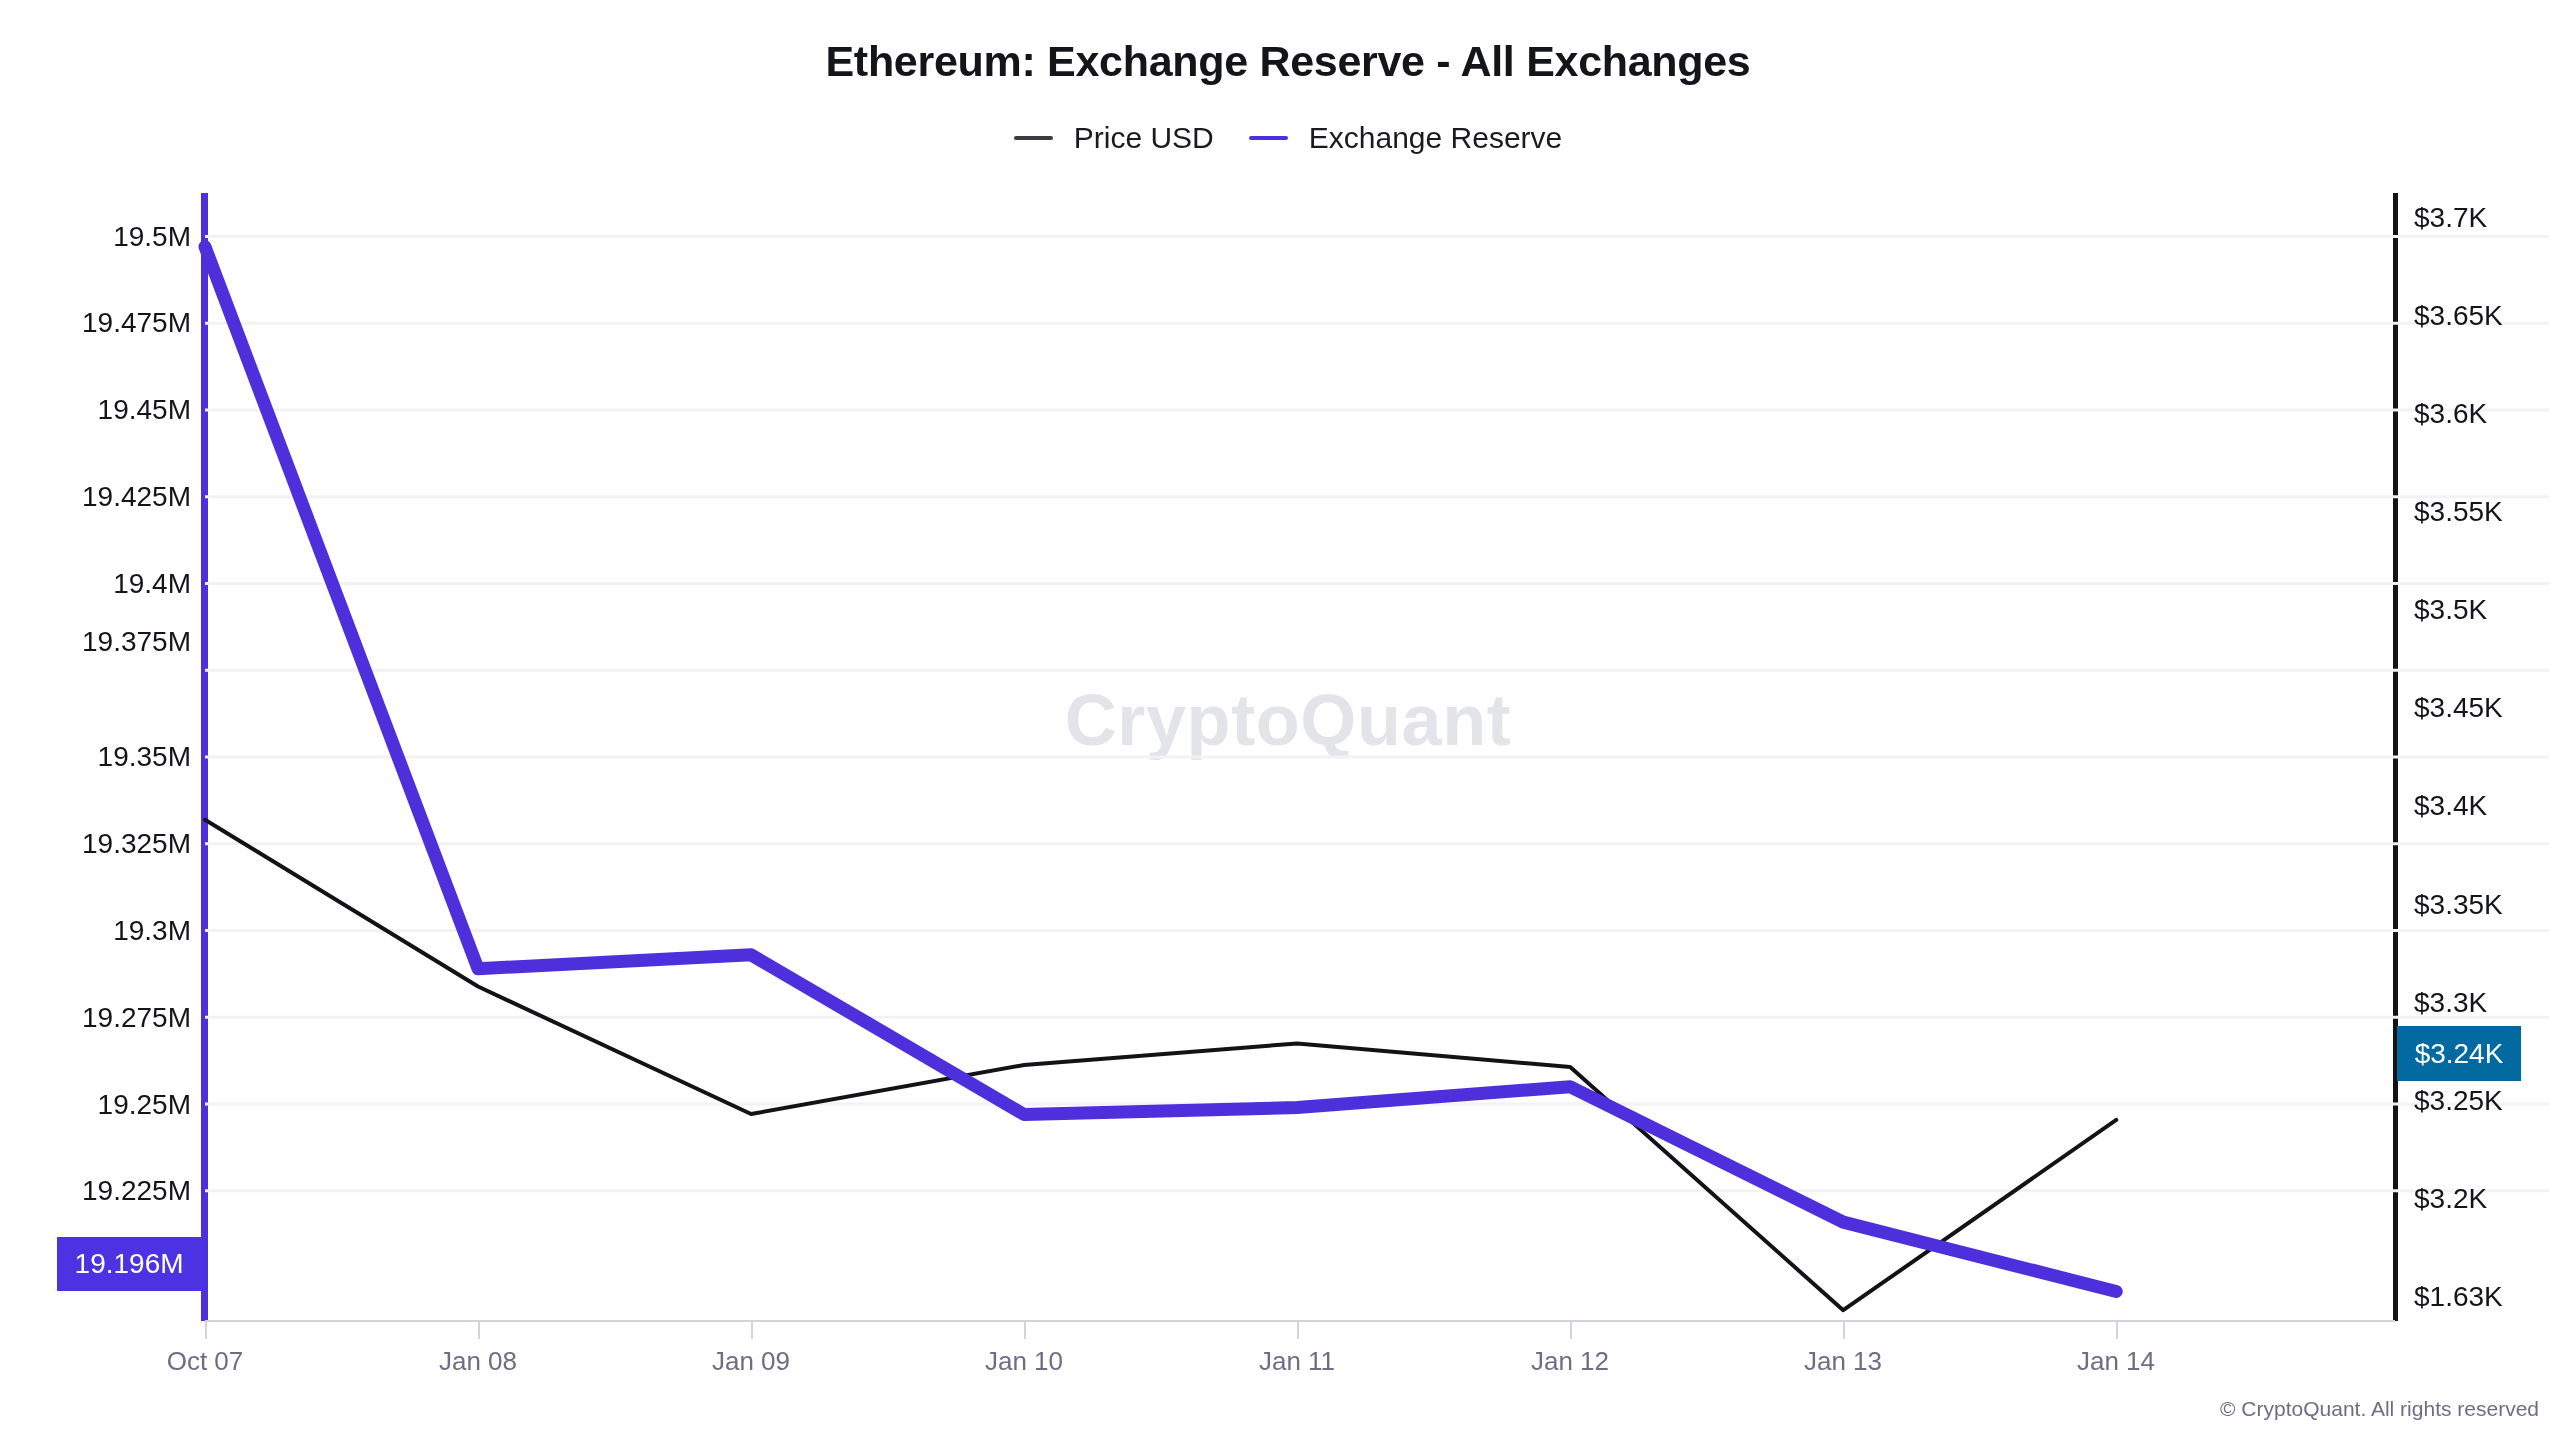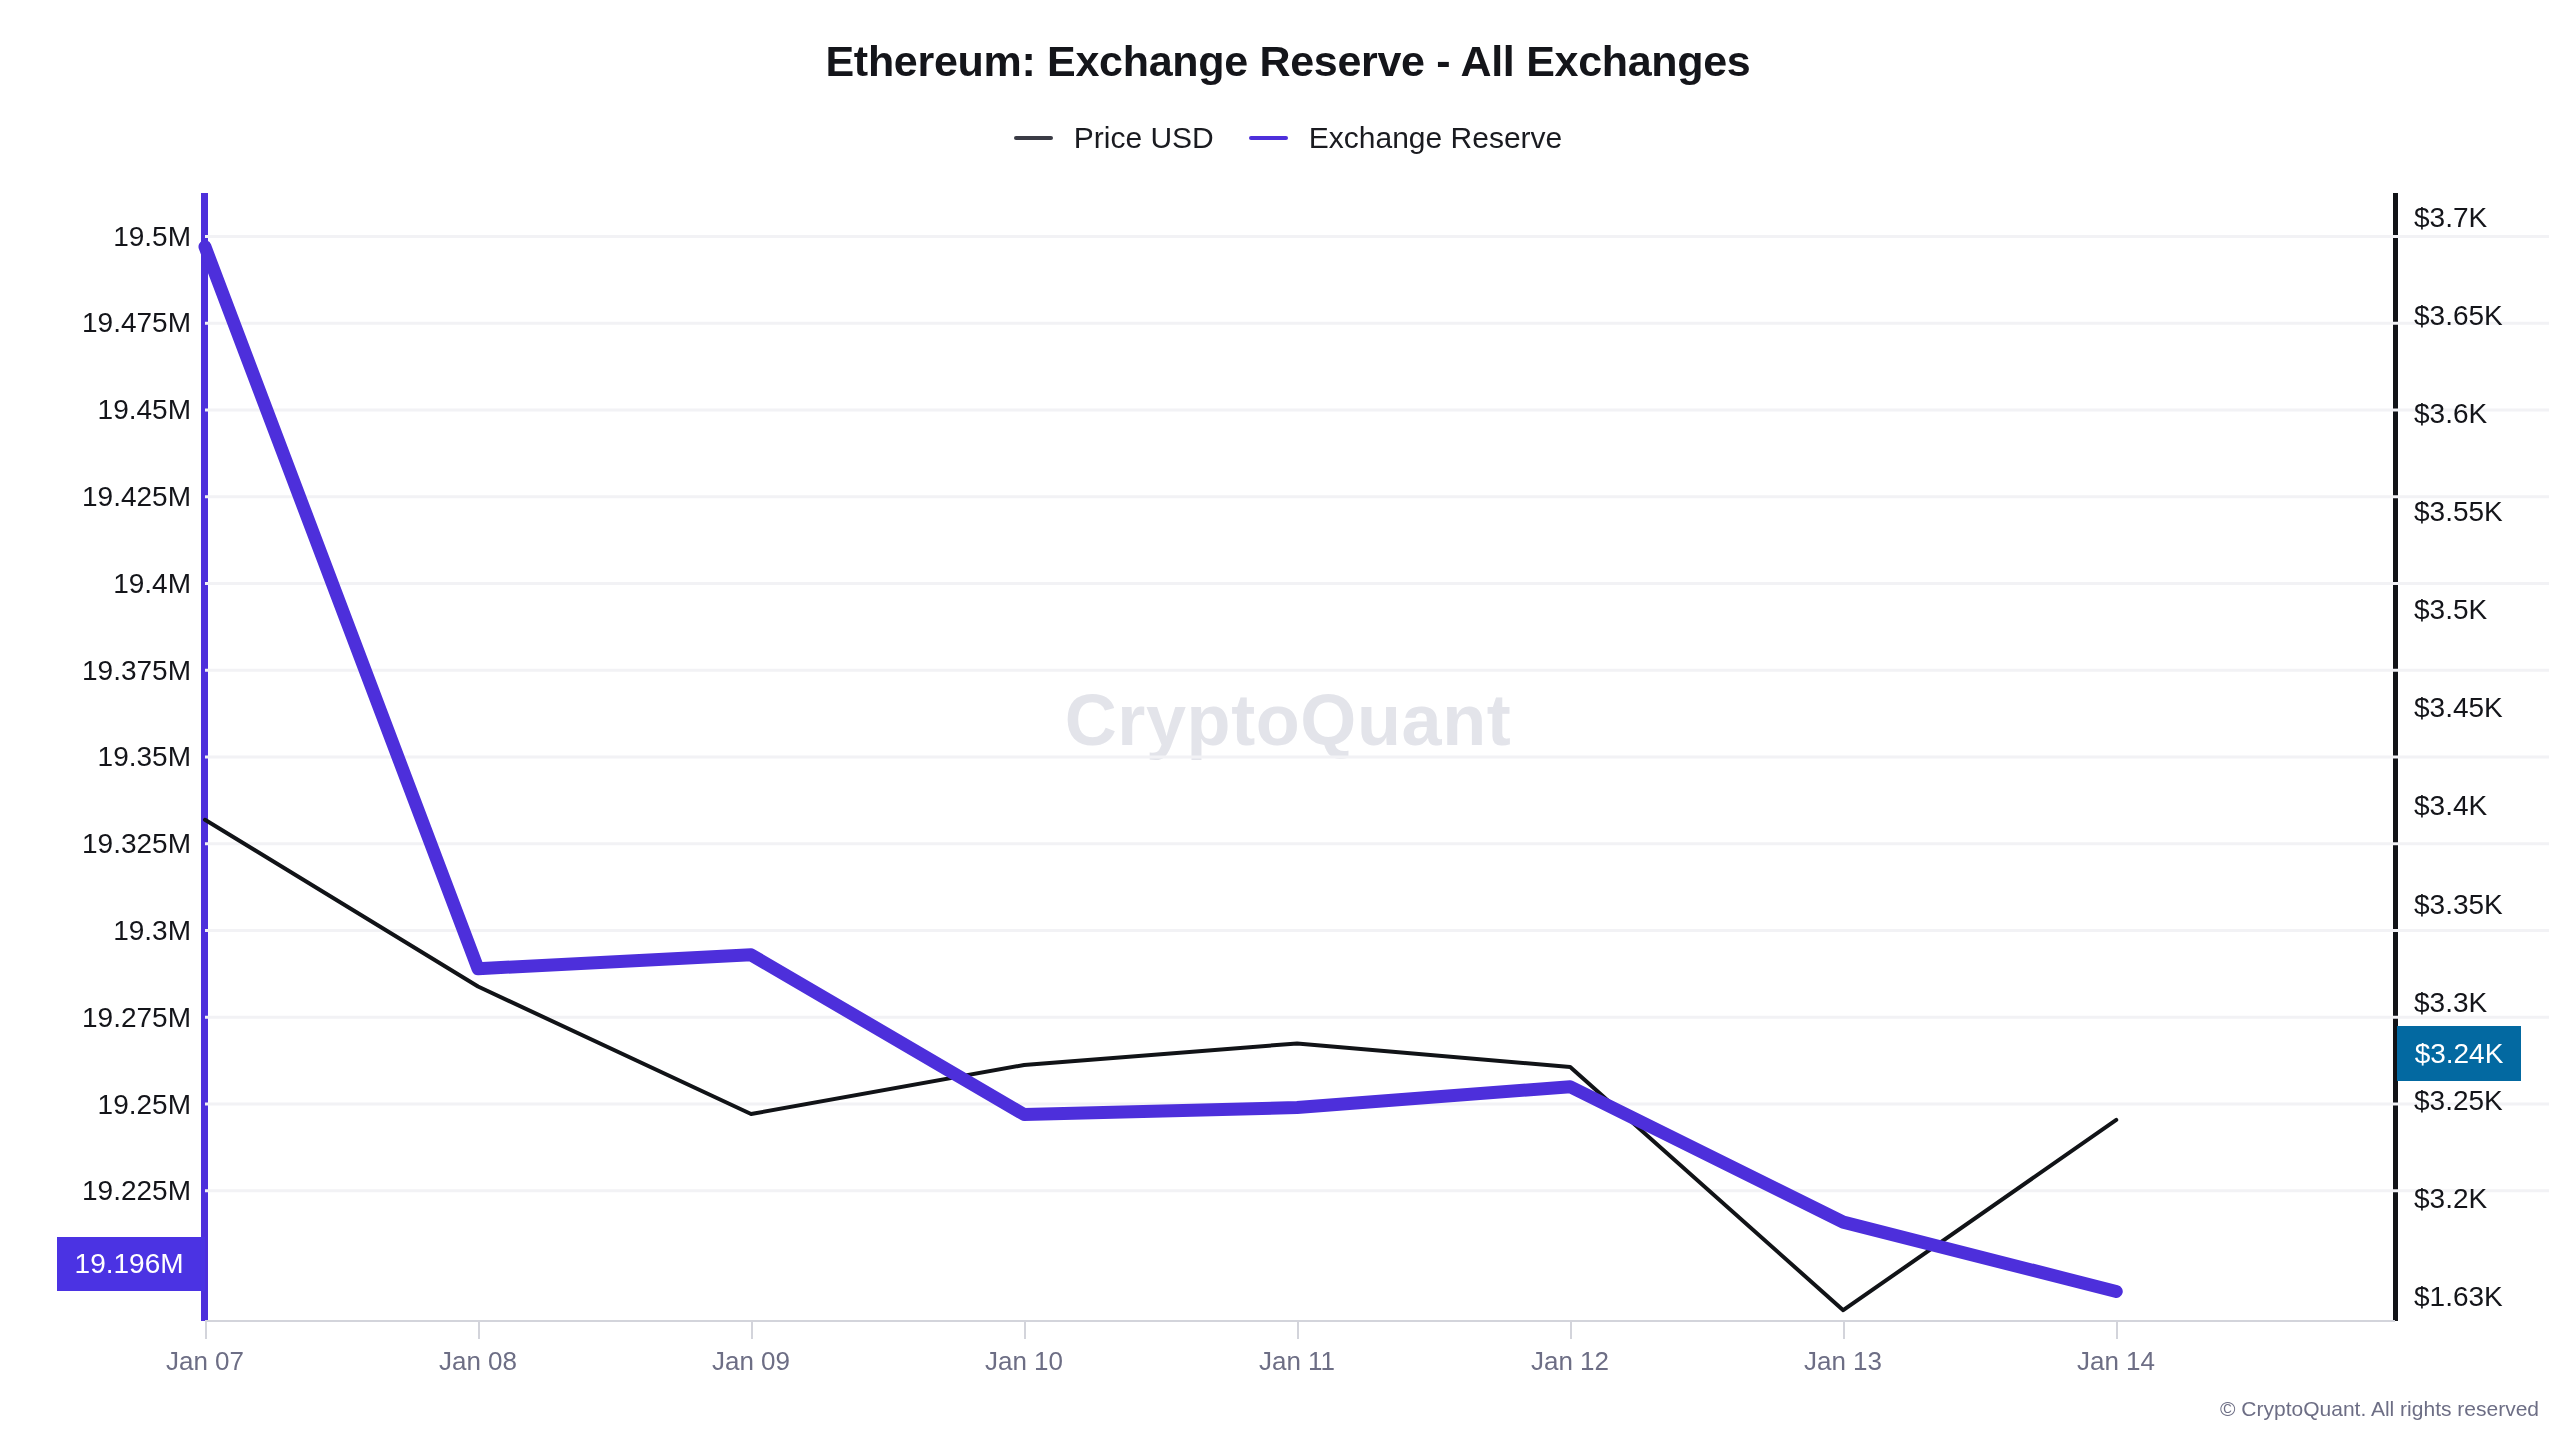--- a/index.html
+++ b/index.html
@@ -234,21 +234,21 @@
       <polyline id="line-reserve" fill="none" stroke="#4d2fdb" stroke-width="13" stroke-linejoin="round" stroke-linecap="round" vector-effect="non-scaling-stroke" points="0,83.55692307692004 424,1204.8369230769138 848,1183.273846153849 1272,1431.2492307692305 1696,1420.4676923076981 2120,1388.1230769230815 2544,1598.3630769230708 2968,1706.1784615384536"></polyline>
     </svg>
   </div>
 
   <div id="left-ticks">
       <div class="ytick-left" style="top: 237px;">19.5M</div>
       <div class="ytick-left" style="top: 323px;">19.475M</div>
       <div class="ytick-left" style="top: 410px;">19.45M</div>
       <div class="ytick-left" style="top: 497px;">19.425M</div>
       <div class="ytick-left" style="top: 584px;">19.4M</div>
-      <div class="ytick-left" style="top: 671px;">19.375M</div>
+      <div class="ytick-left" style="top: 642px;">19.375M</div>
       <div class="ytick-left" style="top: 757px;">19.35M</div>
       <div class="ytick-left" style="top: 844px;">19.325M</div>
       <div class="ytick-left" style="top: 931px;">19.3M</div>
       <div class="ytick-left" style="top: 1018px;">19.275M</div>
       <div class="ytick-left" style="top: 1105px;">19.25M</div>
       <div class="ytick-left" style="top: 1191px;">19.225M</div>
     </div>
   <div id="right-ticks">
       <div class="ytick-right" style="top: 218px;">$3.7K</div>
       <div class="ytick-right" style="top: 316px;">$3.65K</div>
@@ -258,21 +258,21 @@
       <div class="ytick-right" style="top: 708px;">$3.45K</div>
       <div class="ytick-right" style="top: 806px;">$3.4K</div>
       <div class="ytick-right" style="top: 905px;">$3.35K</div>
       <div class="ytick-right" style="top: 1003px;">$3.3K</div>
       <div class="ytick-right" style="top: 1101px;">$3.25K</div>
       <div class="ytick-right" style="top: 1199px;">$3.2K</div>
       <div class="ytick-right" style="top: 1297px;">$1.63K</div>
     </div>
   <div id="x-ticks">
       <div class="xtick-mark" style="left: 205px;"></div>
-      <div class="xtick" style="left: 205px;">Jan 07</div>
+      <div class="xtick" style="left: 205px;">Oct 07</div>
       <div class="xtick-mark" style="left: 478px;"></div>
       <div class="xtick" style="left: 478px;">Jan 08</div>
       <div class="xtick-mark" style="left: 751px;"></div>
       <div class="xtick" style="left: 751px;">Jan 09</div>
       <div class="xtick-mark" style="left: 1024px;"></div>
       <div class="xtick" style="left: 1024px;">Jan 10</div>
       <div class="xtick-mark" style="left: 1297px;"></div>
       <div class="xtick" style="left: 1297px;">Jan 11</div>
       <div class="xtick-mark" style="left: 1570px;"></div>
       <div class="xtick" style="left: 1570px;">Jan 12</div>

